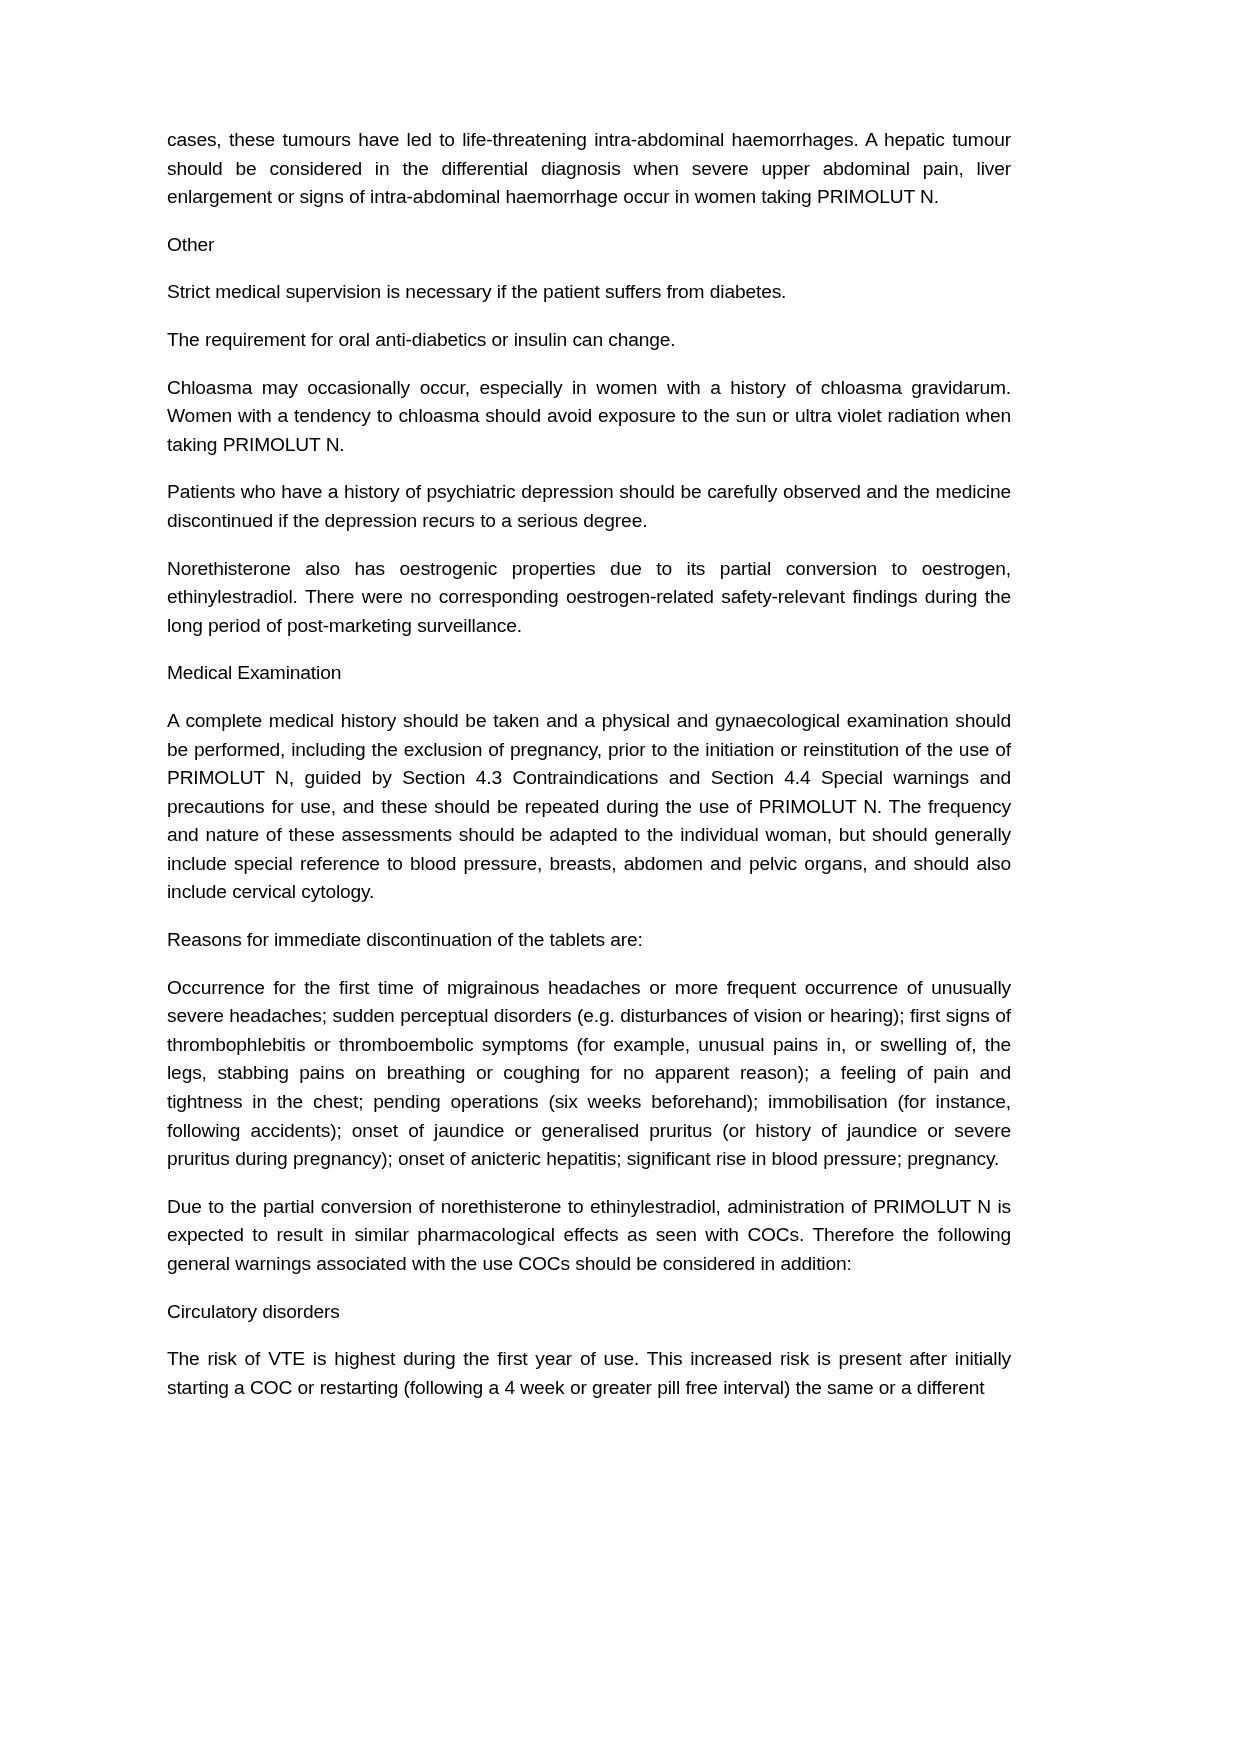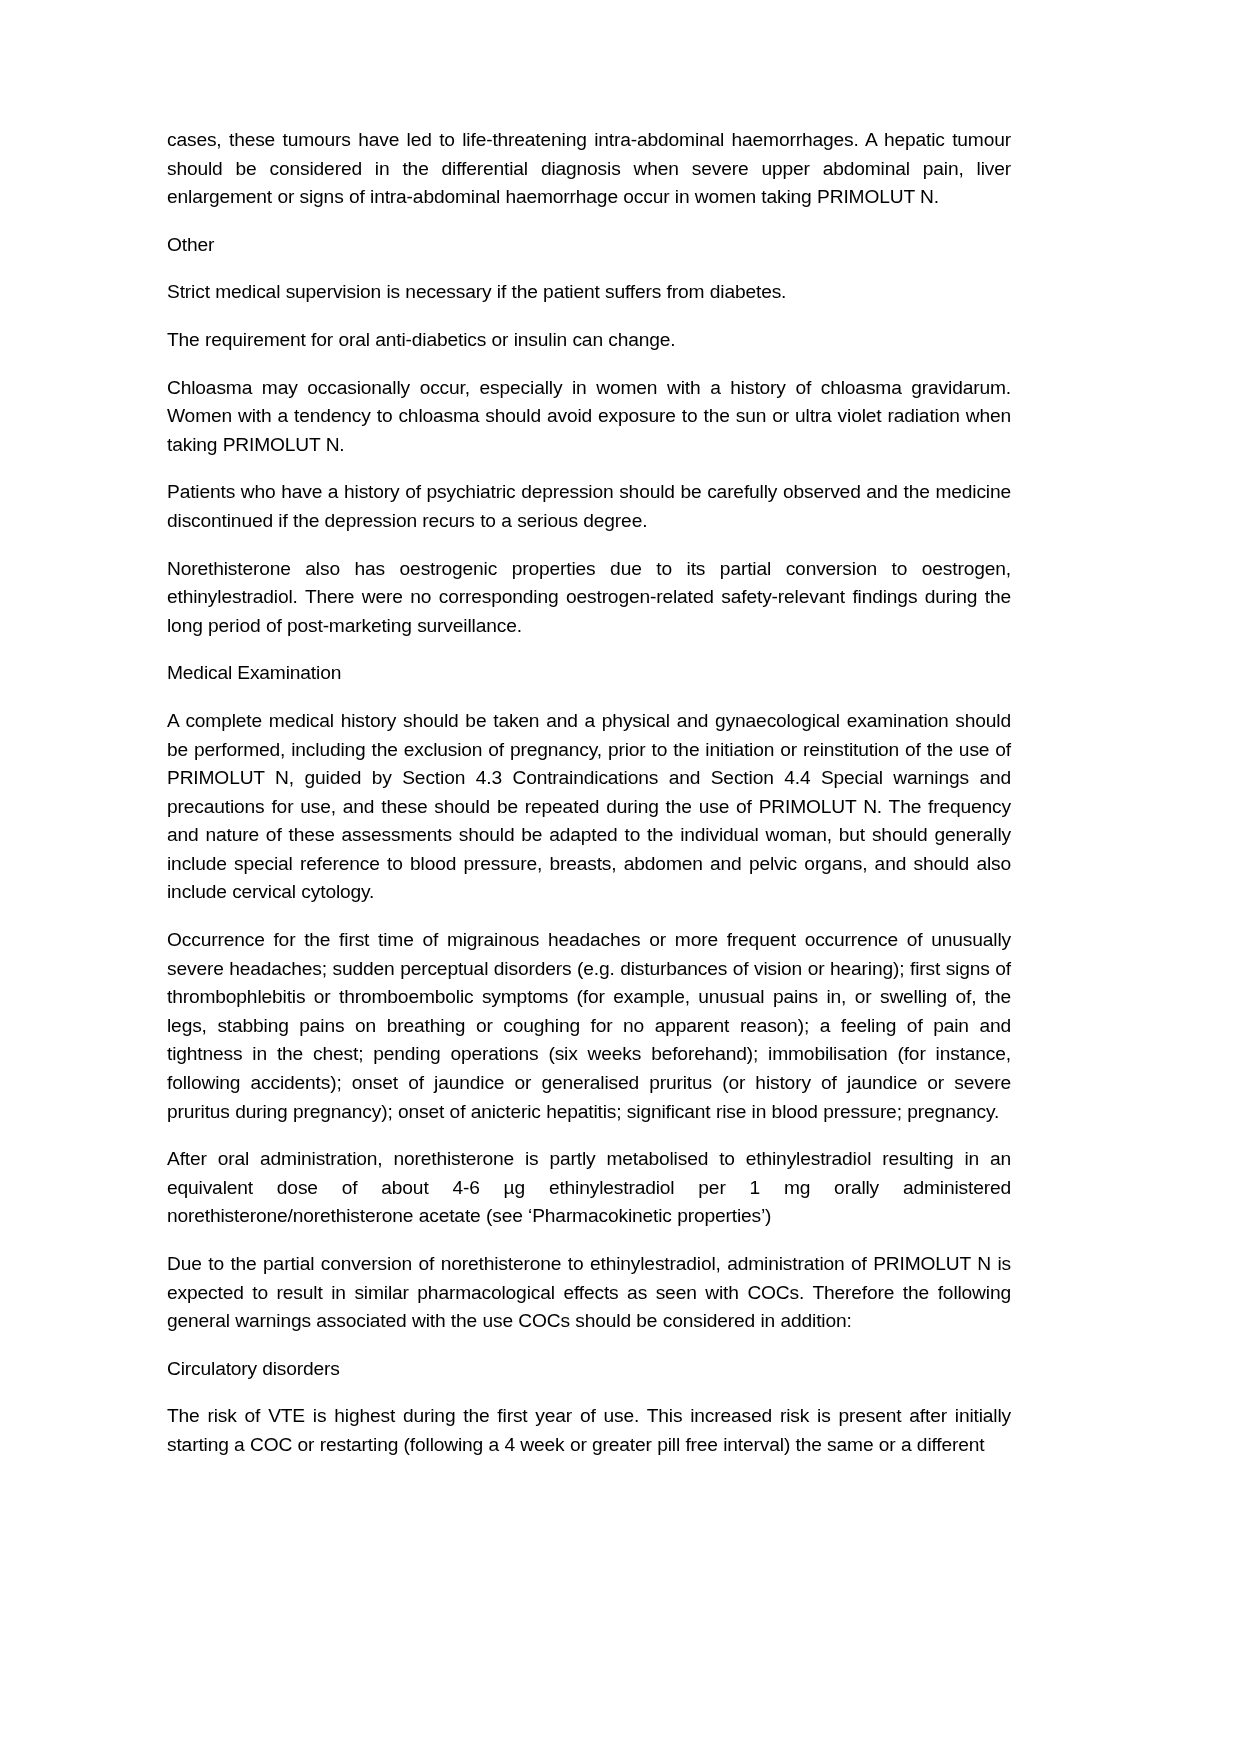--- a/index.html
+++ b/index.html
@@ -73,22 +73,22 @@
   <div class="content">
       <p class="body-text">cases, these tumours have led to life-threatening intra-abdominal haemorrhages.  A hepatic tumour should be considered in the differential diagnosis when severe upper abdominal pain, liver enlargement or signs of intra-abdominal haemorrhage occur in women taking PRIMOLUT N.</p>
       <p class="subhead">Other</p>
       <p class="body-text">Strict medical supervision is necessary if the patient suffers from diabetes.</p>
       <p class="body-text">The requirement for oral anti-diabetics or insulin can change.</p>
       <p class="body-text">Chloasma may occasionally occur, especially in women with a history of chloasma gravidarum. Women with a tendency to chloasma should avoid exposure to the sun or ultra violet radiation when taking PRIMOLUT N.</p>
       <p class="body-text">Patients who have a history of psychiatric depression should be carefully observed and the medicine discontinued if the depression recurs to a serious degree.</p>
       <p class="body-text">Norethisterone also has oestrogenic properties due to its partial conversion to oestrogen, ethinylestradiol.  There were no corresponding oestrogen-related safety-relevant findings during the long period of post-marketing surveillance.</p>
       <p class="subhead">Medical Examination</p>
       <p class="body-text">A complete medical history should be taken and a physical and gynaecological examination should be performed, including the exclusion of pregnancy, prior to the initiation or reinstitution of the use of PRIMOLUT N, guided by Section 4.3 Contraindications and  Section 4.4 Special warnings and precautions for use, and these should be repeated during the use of PRIMOLUT N.  The frequency and nature of these assessments should be adapted to the individual woman, but should generally include special reference to blood pressure, breasts, abdomen and pelvic organs, and should also include cervical cytology.</p>
+      <p class="subhead">Reasons for immediate discontinuation of the tablets are:</p>
       <p class="body-text">Occurrence for the first time of migrainous headaches or more frequent occurrence of unusually severe headaches; sudden perceptual disorders (e.g. disturbances of vision or hearing); first signs of thrombophlebitis or thromboembolic symptoms (for example, unusual pains in, or swelling of, the legs, stabbing pains on breathing or coughing for no apparent reason); a feeling of pain and tightness in the chest; pending operations (six weeks beforehand); immobilisation (for instance, following accidents); onset of jaundice or generalised pruritus (or history of jaundice or severe pruritus during pregnancy); onset of anicteric hepatitis; significant rise in blood pressure; pregnancy.</p>
-      <p class="body-text">After oral administration, norethisterone is partly metabolised to ethinylestradiol resulting in an equivalent dose of about 4-6 µg ethinylestradiol per 1 mg orally administered norethisterone/norethisterone acetate (see ‘Pharmacokinetic properties’)</p>
       <p class="body-text">Due to the partial conversion of norethisterone to ethinylestradiol, administration of PRIMOLUT N is expected to result in similar pharmacological effects as seen with COCs. Therefore the following general warnings associated with the use COCs should be considered in addition:</p>
       <p class="subhead">Circulatory disorders</p>
       <p class="body-text">The risk of VTE is highest during the first year of use. This increased risk is present after initially starting a COC or restarting (following a 4 week or greater pill free interval) the same or a different</p>
     </div>
 
   <div class="footer">
     <div class="footer-left">1902 Primolut N- Data Sheet</div>
     <div class="footer-right"><span>Page </span><b>4</b><span> of </span><b>13</b></div>
   </div>
 

